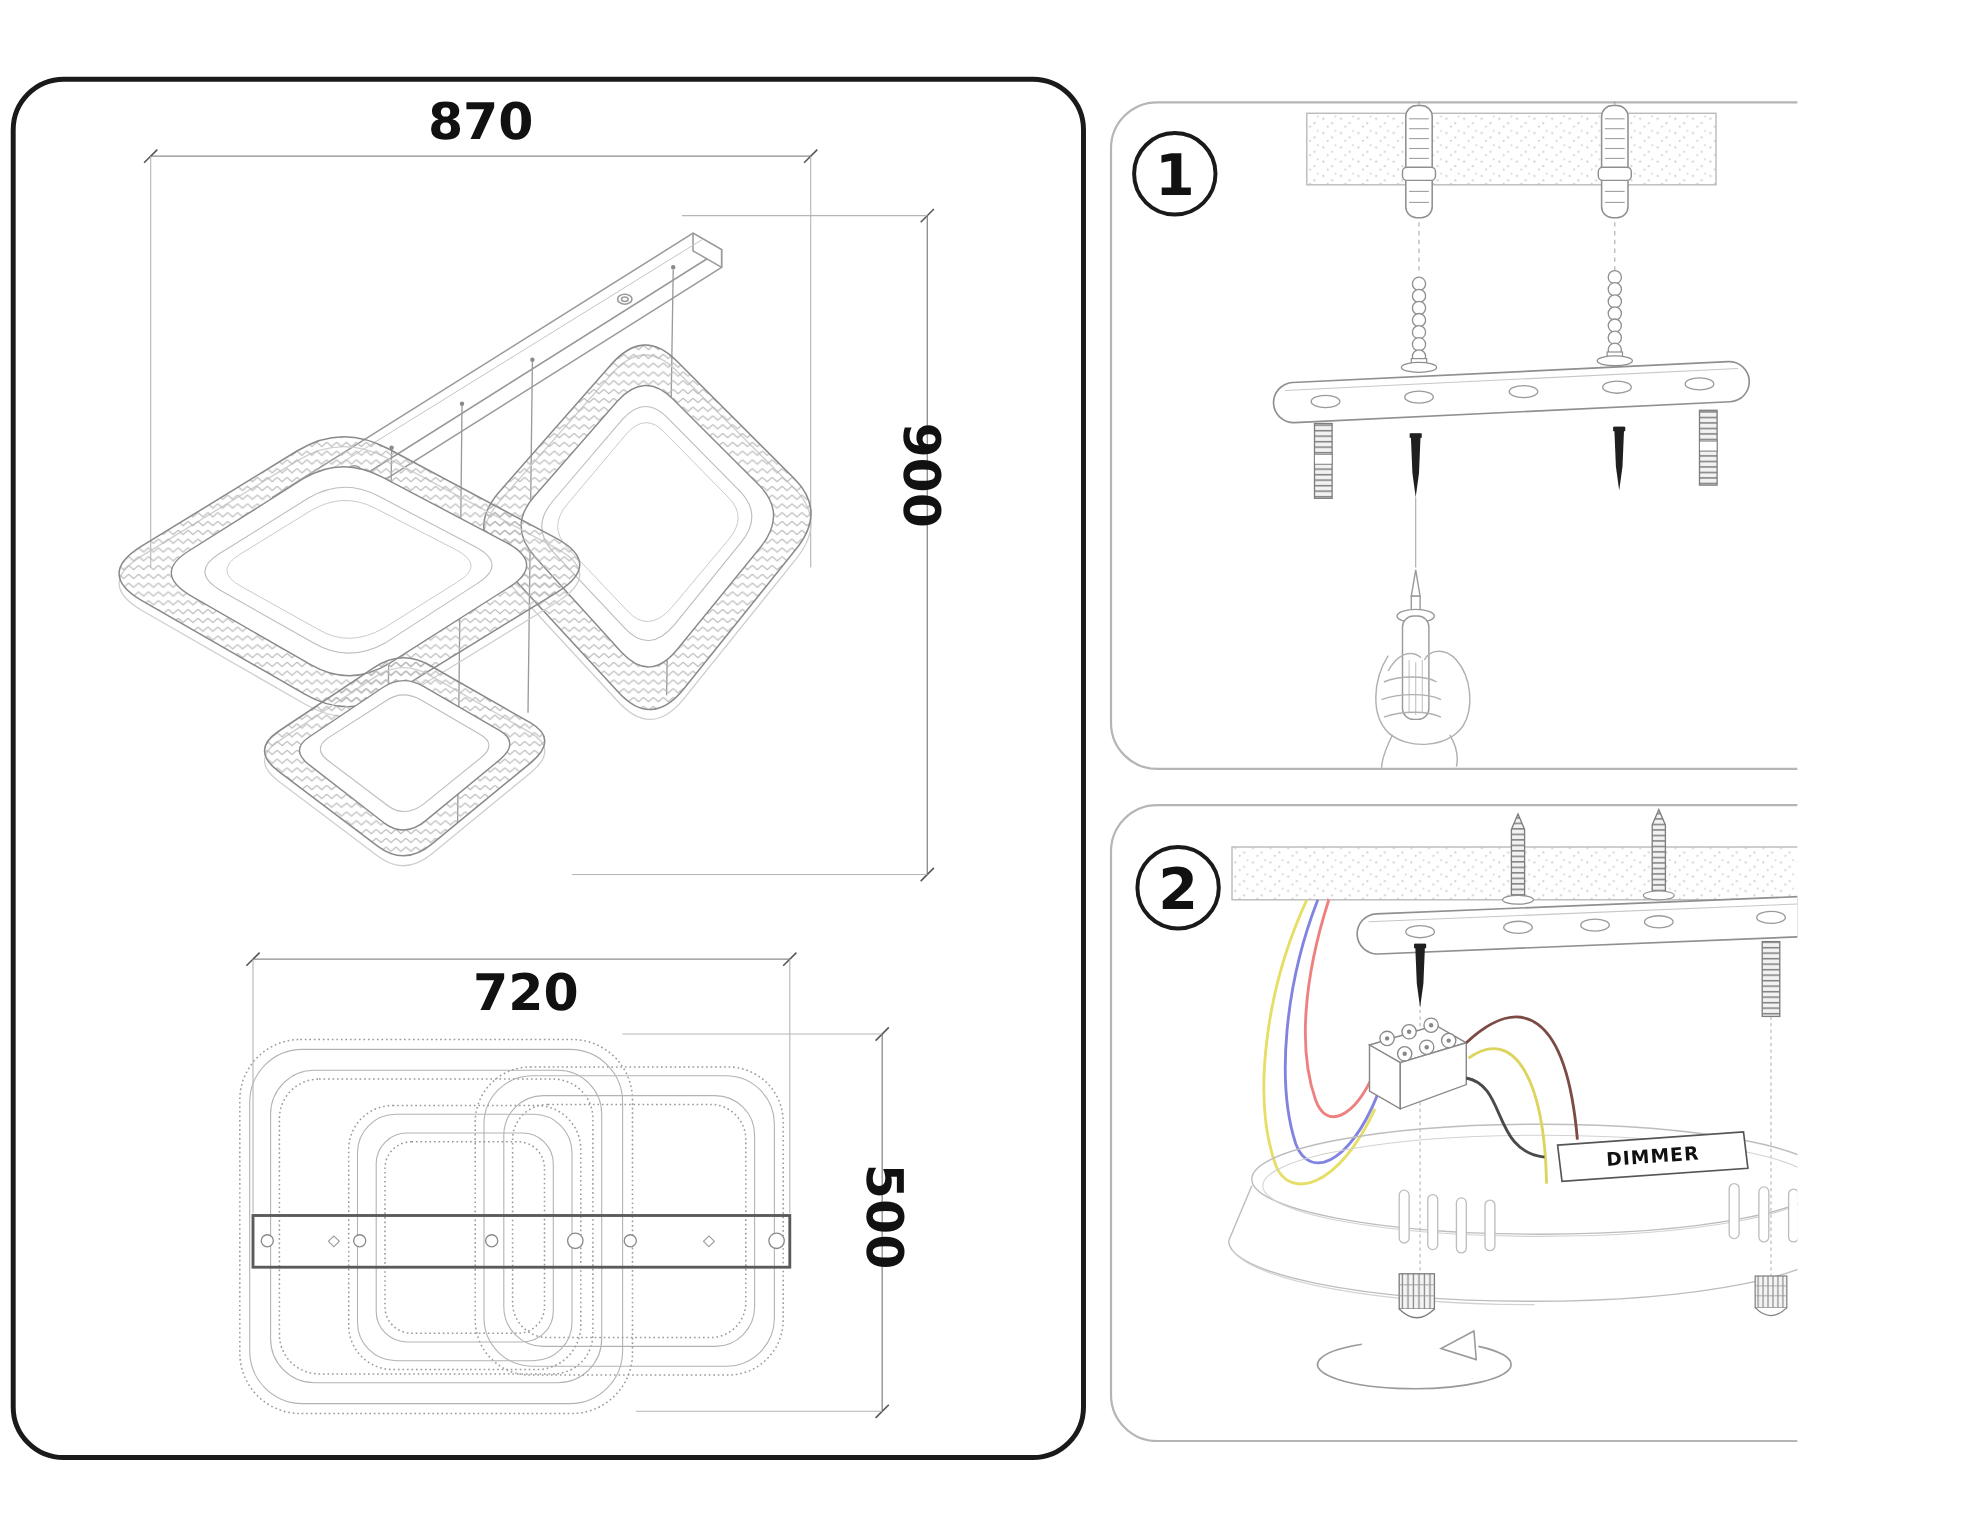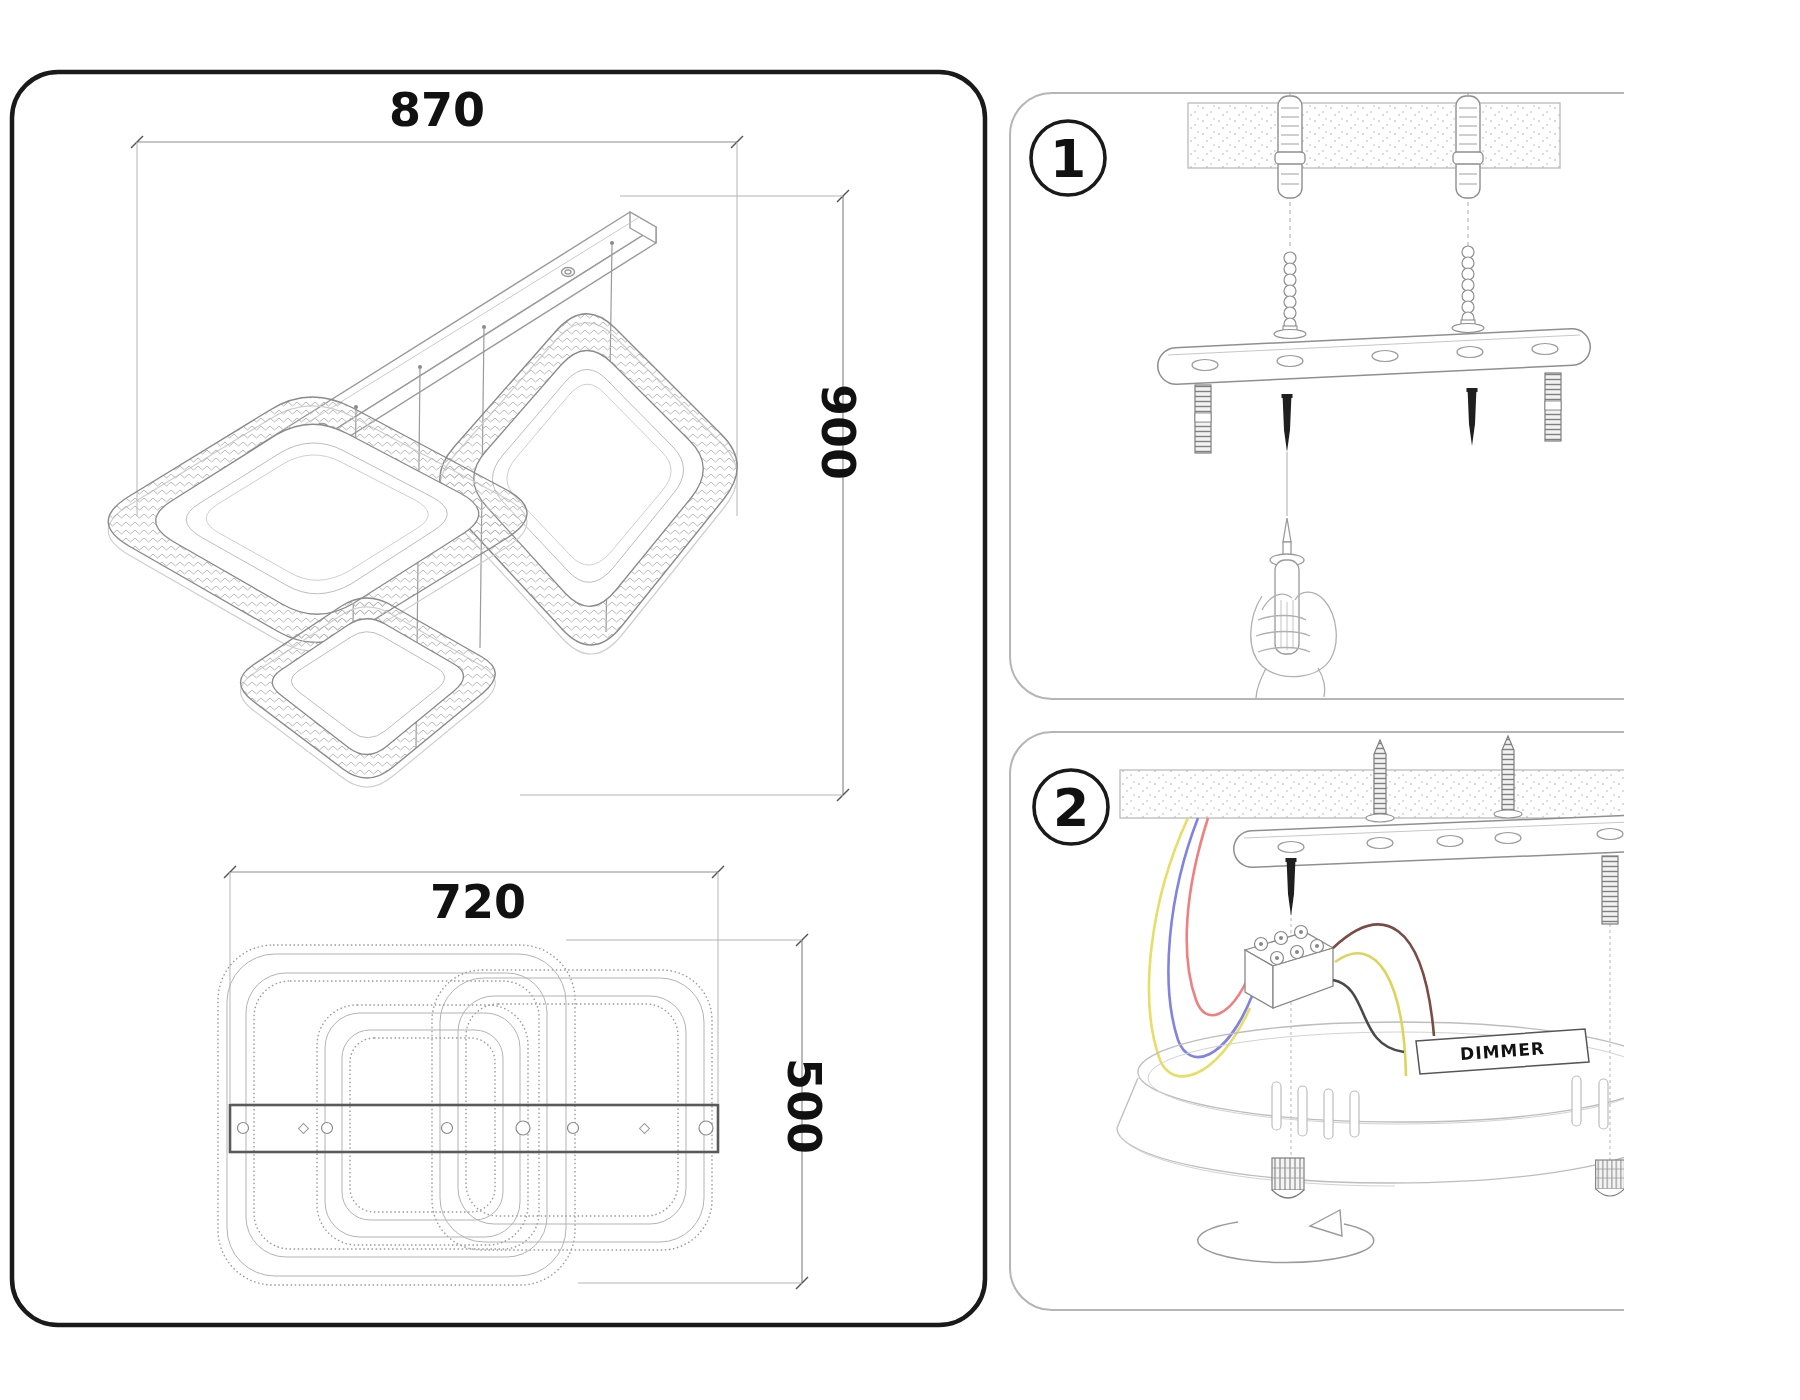--- a/index.html
+++ b/index.html
@@ -1,17 +1,17 @@
 <!DOCTYPE html>
 <html><head>
 <meta charset="utf-8">
 <style>
   html,body{margin:0;padding:0;background:#ffffff;}
   .stage{position:relative;width:1624px;height:1400px;background:#fff;overflow:hidden;
-         font-family:"DejaVu Sans","Liberation Sans",sans-serif;}
+         font-family:"DejaVu Sans","Liberation Sans",sans-serif;padding-left:10px;}
   svg{position:absolute;left:0;top:0;}
   text{font-family:"DejaVu Sans","Liberation Sans",sans-serif;}
   .dim{font-weight:bold;font-size:46px;fill:#111;}
   .stepnum{font-weight:bold;font-size:52px;fill:#111;}
   .driver{font-weight:bold;font-size:17px;fill:#111;letter-spacing:1px;}
 </style>
 </head>
 <body>
 
 <div class="stage">

